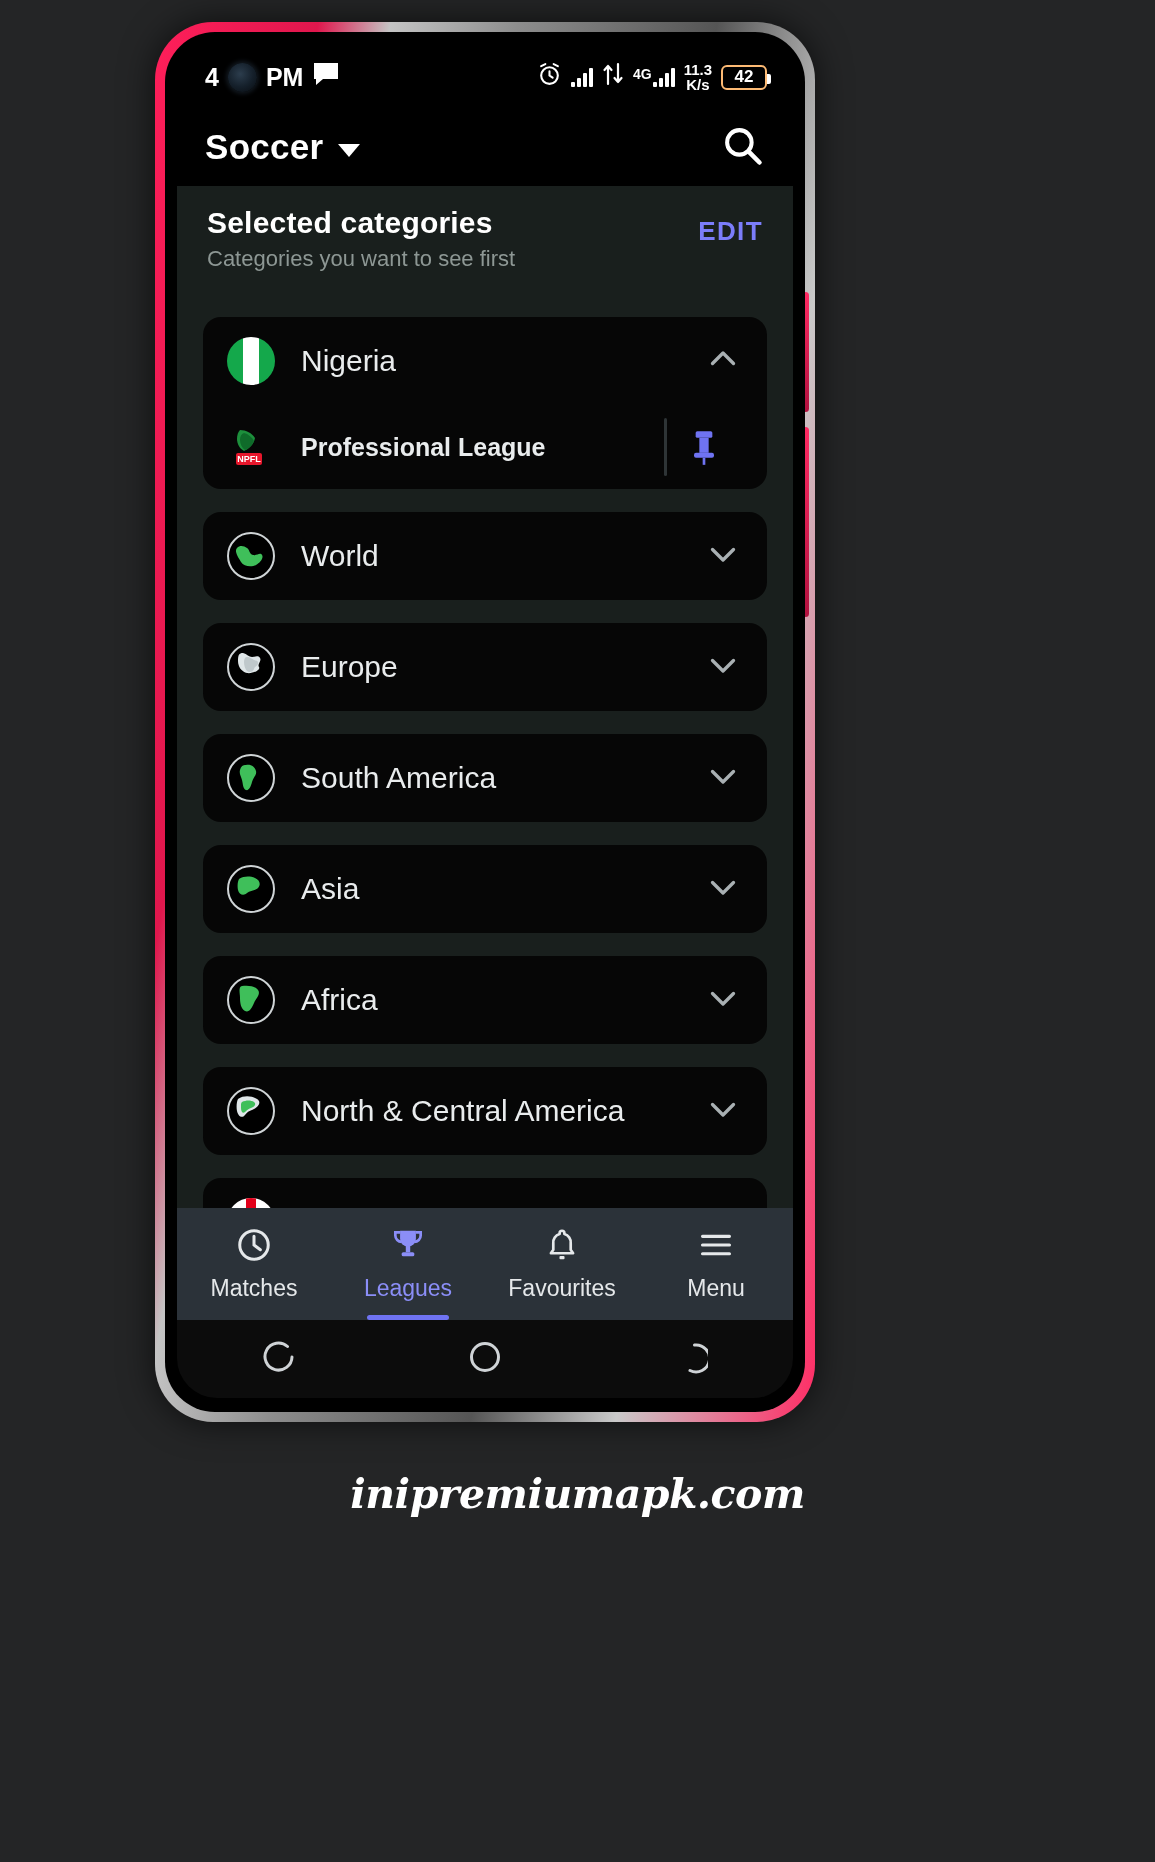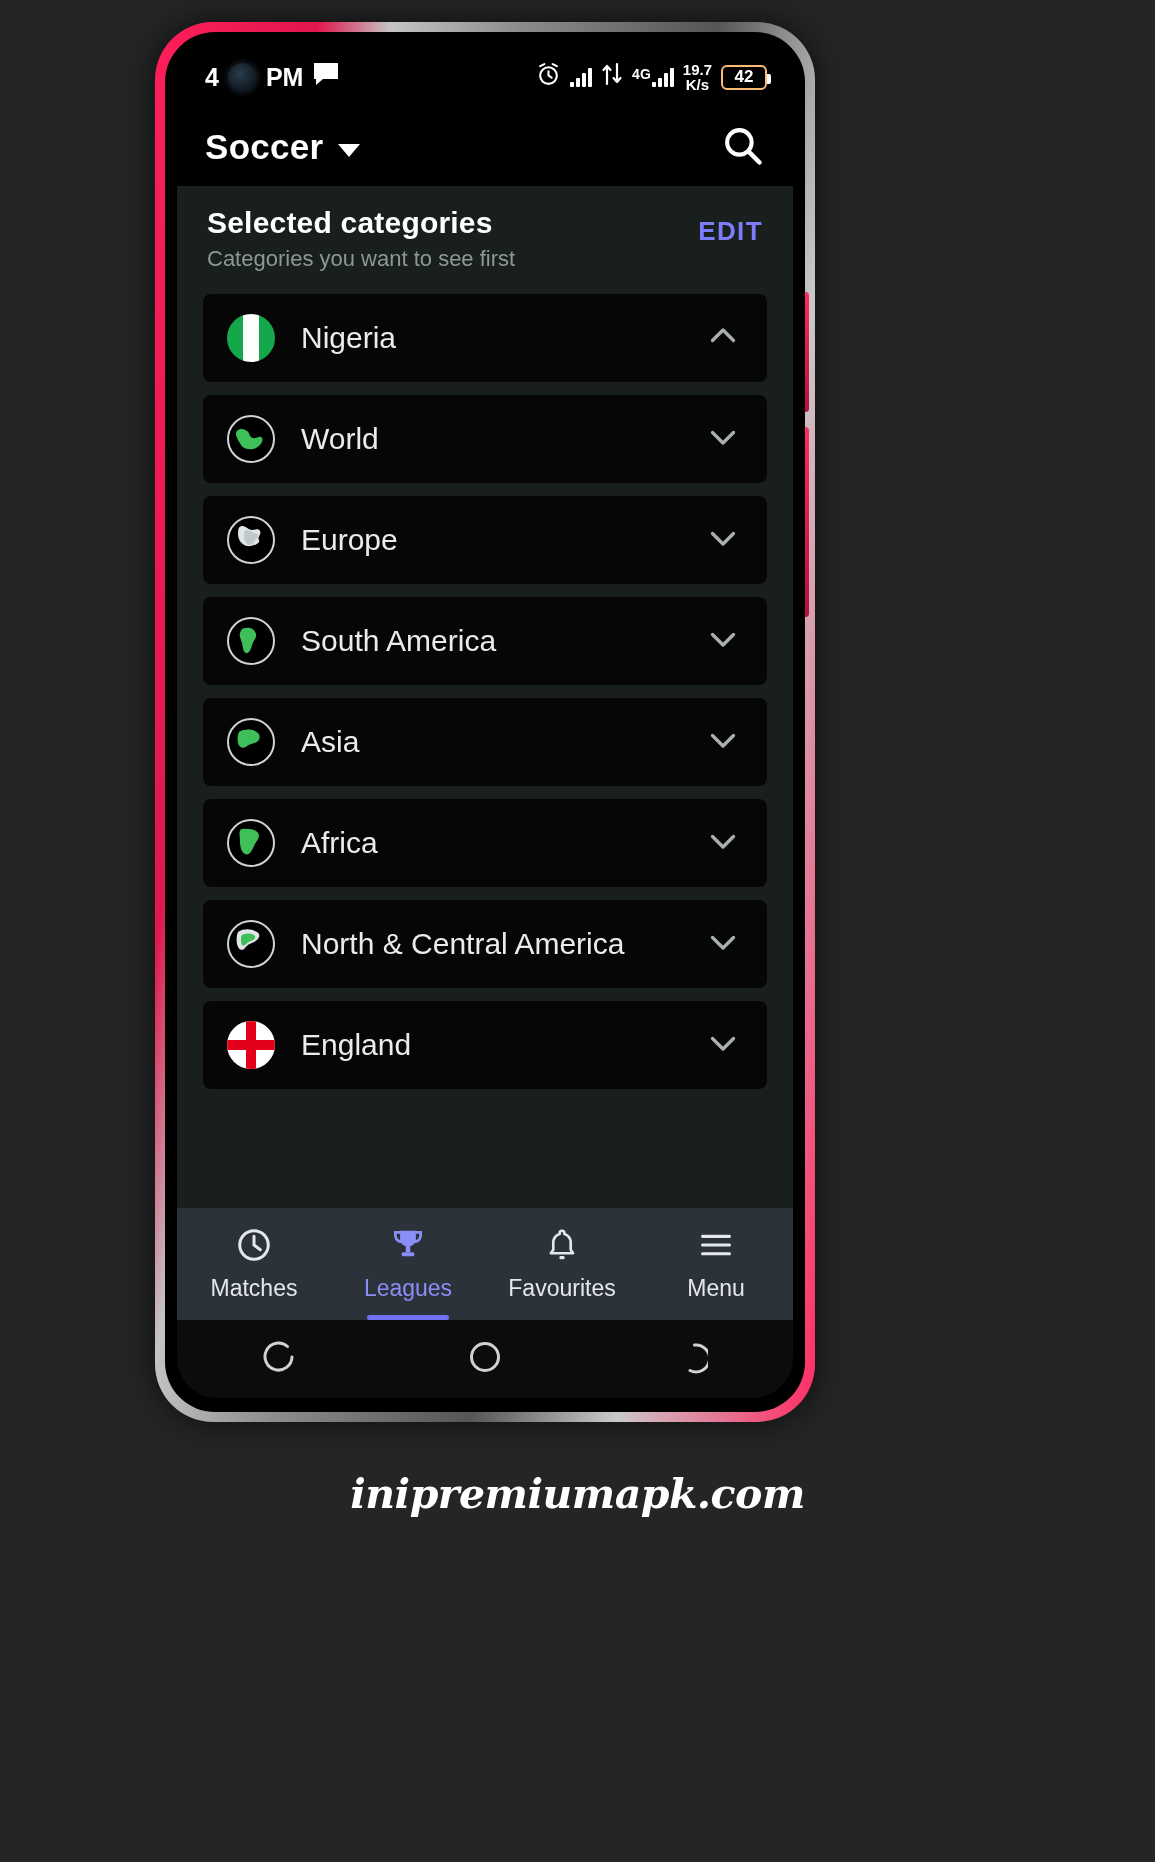--- a/index.html
+++ b/index.html
@@ -102,21 +102,21 @@
     margin-left:auto; color:#7b7dfa; font-size:26px; font-weight:700;
     letter-spacing:1.4px; padding-top:10px;
   }
 
   
   #list-area {
     flex:1; background:#191f1d; padding: 0 26px;
     overflow:hidden; position:relative;
   }
   .card {
-    background:#060606; border-radius:8px; margin-bottom:13px;
+    background:#060606; border-radius:18px; margin-bottom:13px;margin-top:23px;
   }
   .row {
     display:flex; align-items:center;
     height:88px; padding: 0 26px 0 24px;
   }
   .row-label { color:#e9eced; font-size:30px; font-weight:400; margin-left:26px; }
   .chev { margin-left:auto; }
 
   
   .flag { width:48px;height:48px;border-radius:50%;flex:none;overflow:hidden;position:relative; }
@@ -216,21 +216,21 @@
           <span id="net-type">
             <span id="net-label">4G</span>
             <span class="bars">
                 <i></i>
                 <i></i>
                 <i></i>
                 <i></i>
               </span>
           </span>
           <span id="speed">
-            <span style="display:block">19.7</span>
+            <span style="display:block">11.3</span>
             <span style="display:block">K/s</span>
           </span>
           <span id="battery">
             <span>42</span>
           </span>
         </div>
       </div>
 
       <div id="app-bar">
         <div style="display:flex;align-items:center">
@@ -256,20 +256,40 @@
       <div id="list-area">
 
         <div class="card">
           <div class="row">
             <span class="flag flag-ng"></span>
             <span class="row-label">Nigeria</span>
             <span class="chev">
               <svg width="36" height="36" viewBox="0 0 24 24">
                   <path d="M5 15l7-7 7 7" fill="none" stroke="#a9b0b3" stroke-width="2.2" stroke-linecap="round" stroke-linejoin="round"></path>
                 </svg>
+            </span>
+          </div>
+          <div class="sub-row">
+            <span class="sub-logo">
+              <svg width="46" height="46" viewBox="0 0 46 46">
+                <path d="M13 6c6 0 12 3 15 8-1 6-6 11-11 13-4-2-7-7-7-12 0-4 1-7 3-9z" fill="#1d8f3c"></path>
+                <path d="M17 9c4 1 8 4 10 8-2 5-6 8-9 9-3-2-5-6-5-10 0-3 1-6 4-7z" fill="#0f6b2a"></path>
+                <rect x="9" y="29" width="26" height="12" rx="2" fill="#e7172c"></rect>
+                <text x="22" y="38" font-family="Liberation Sans, sans-serif" font-size="9" font-weight="700" fill="#fff" text-anchor="middle">NPFL</text>
+              </svg>
+            </span>
+            <span class="sub-label">Professional League</span>
+            <span class="sub-divider"></span>
+            <span class="pin-wrap">
+              <svg width="40" height="40" viewBox="0 0 24 24">
+                <rect x="7" y="2.5" width="10" height="4" rx="1" fill="#6f73f2"></rect>
+                <rect x="9.2" y="6.5" width="5.6" height="9" fill="#6f73f2"></rect>
+                <rect x="6" y="15.5" width="12" height="3" rx="1.2" fill="#6f73f2"></rect>
+                <rect x="11.2" y="18.5" width="1.6" height="4.2" fill="#6f73f2"></rect>
+              </svg>
             </span>
           </div>
         </div>
 
         <div class="card">
           <div class="row">
             <span class="globe">
               <svg width="44" height="44" viewBox="0 0 44 44">
                 <path d="M8 14c3-3 7-2 10 0s2 6 6 7 7-3 9 0-2 8-6 10-12 2-15-3-7-11-4-14z" fill="#3fbf5a"></path>
               </svg>

